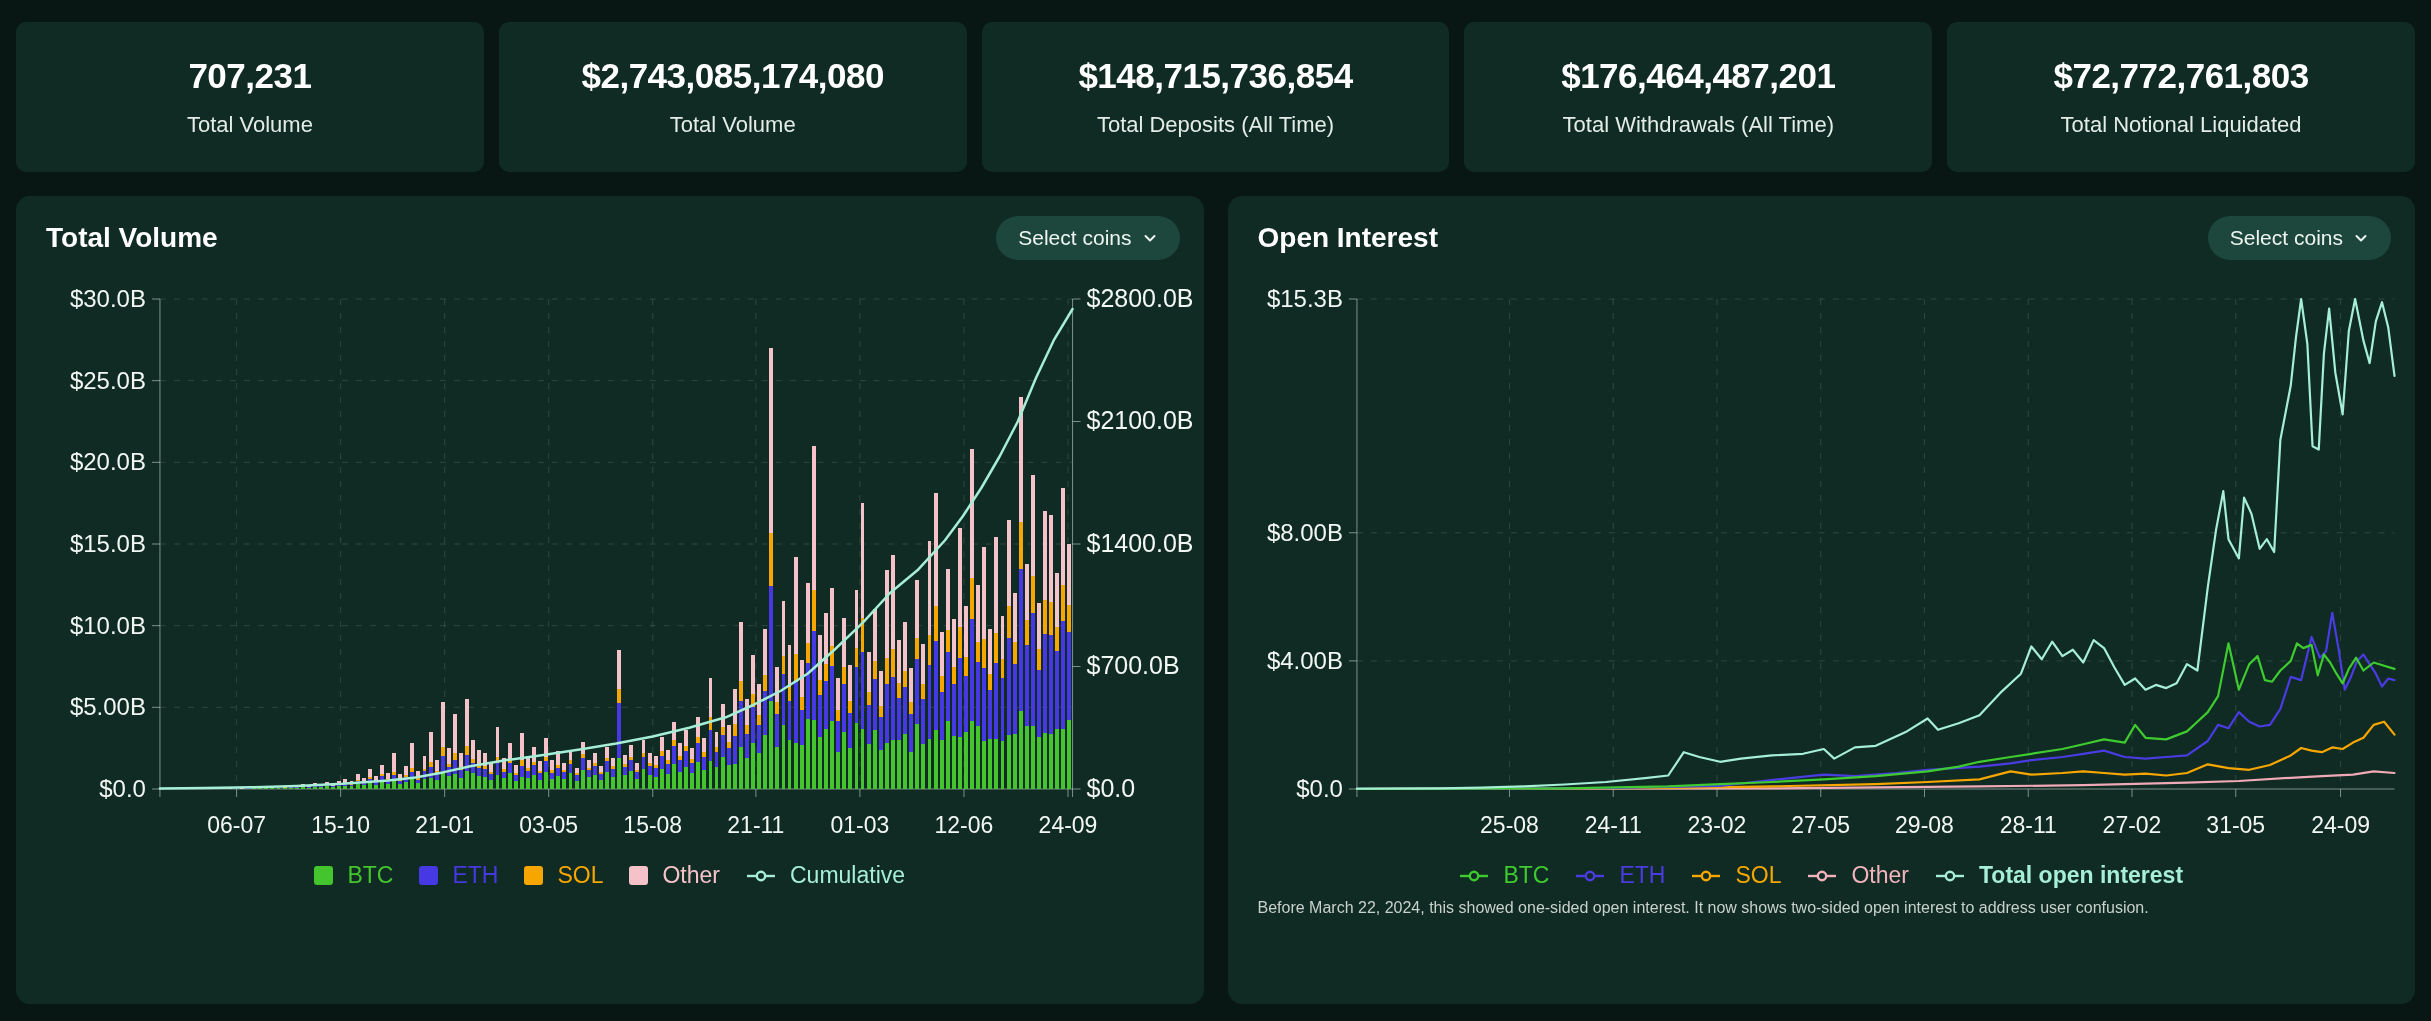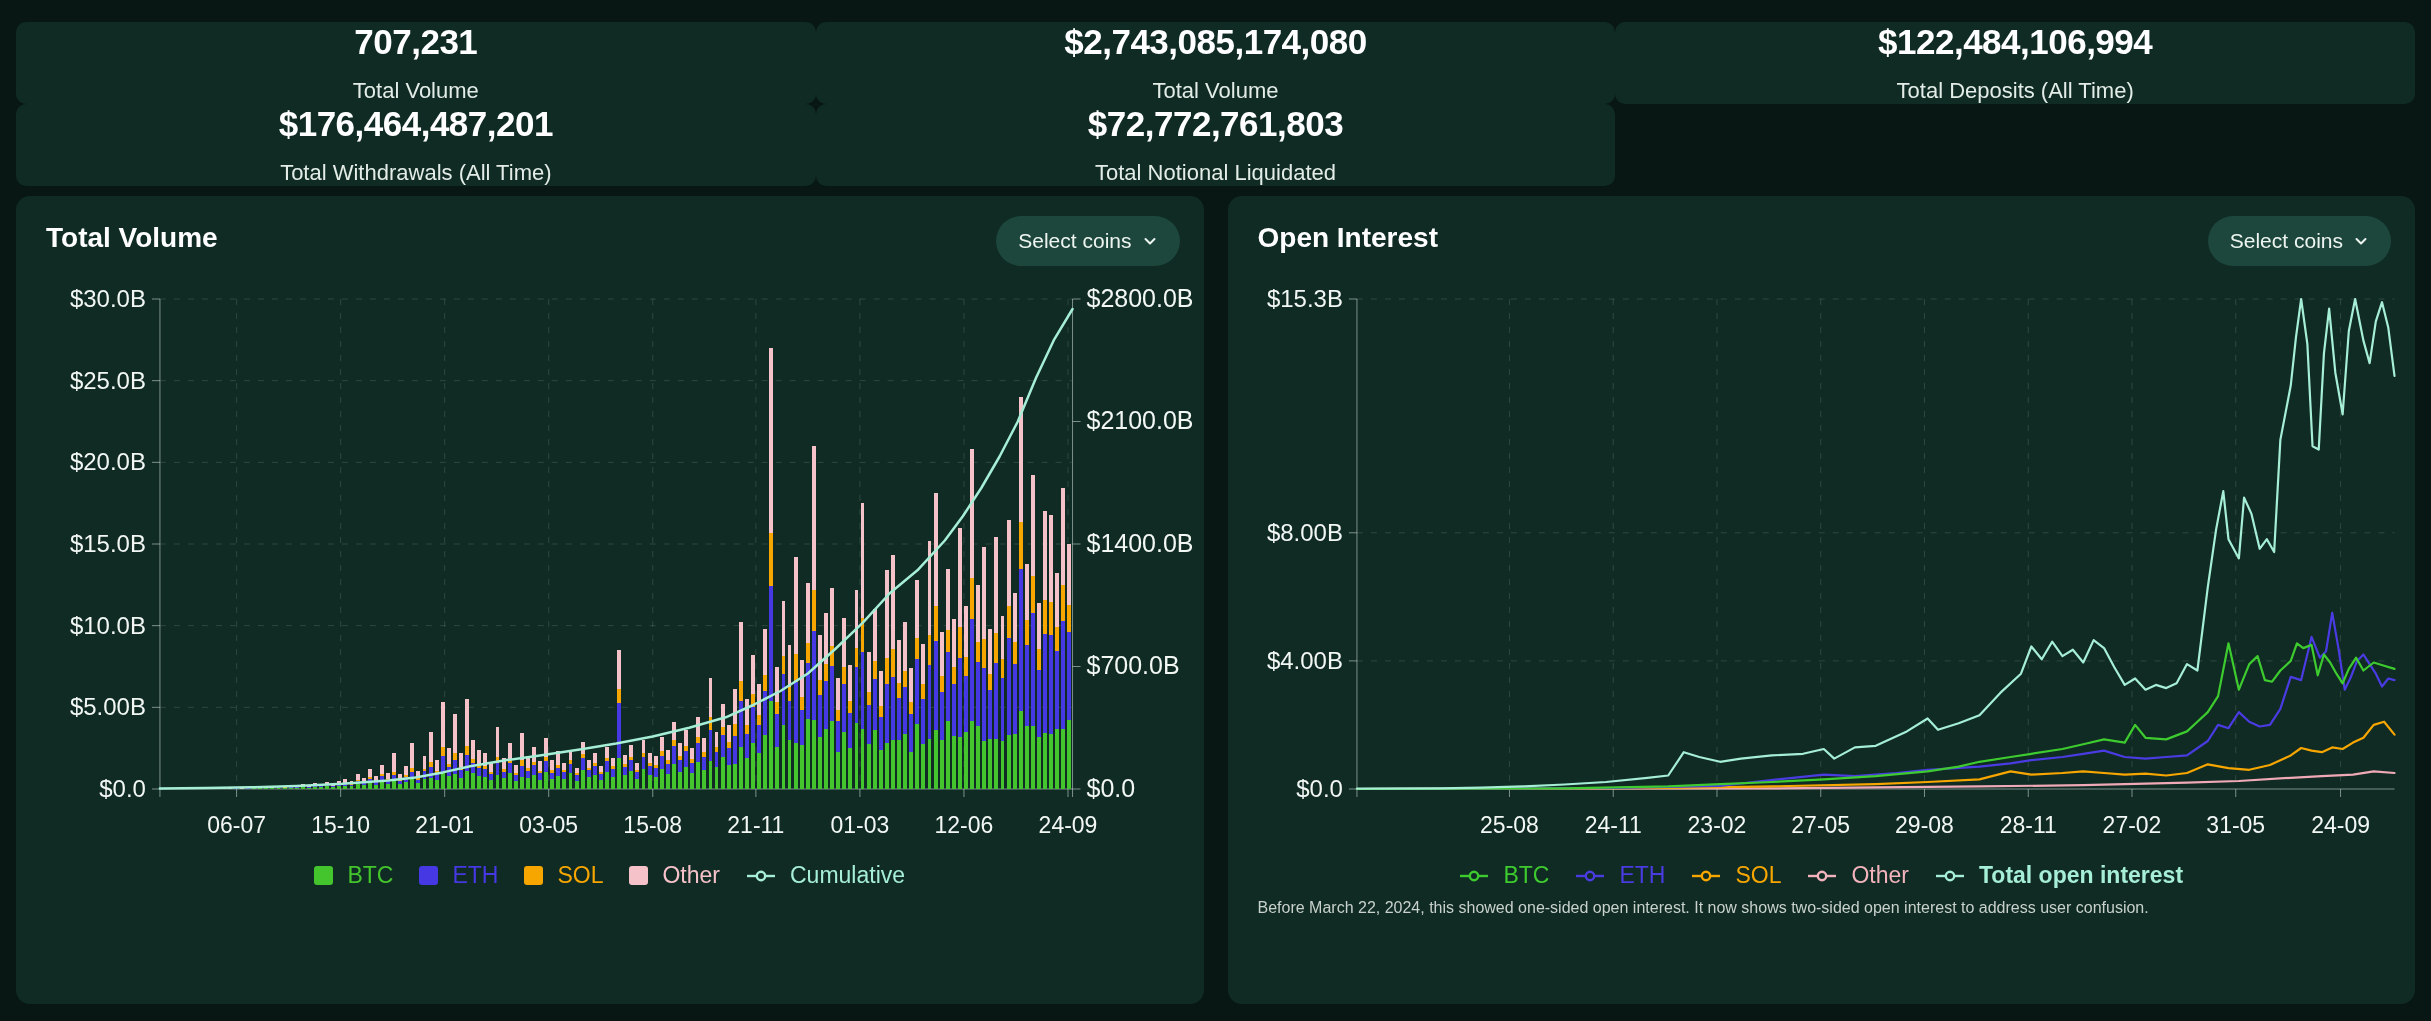--- a/index.html
+++ b/index.html
@@ -5,32 +5,32 @@
   :root{
     --bg:#081713; --card:#0f2b23; --pill:#1d473c;
     --txt:#ffffff; --muted:#e3ece7; --note:#c9d1cc;
   }
   *{box-sizing:border-box;margin:0;padding:0}
   html,body{background:var(--bg);}
   body{
     width:2431px;height:1021px;overflow:hidden;position:relative;
     font-family:"Liberation Sans","DejaVu Sans",sans-serif;color:var(--txt);
   }
-  .stats-row{display:grid;grid-template-columns:repeat(3,1fr);gap:0;margin:22px 16px 24px;height:150px;}
+  .stats-row{display:grid;grid-template-columns:repeat(5,1fr);gap:15px;margin:22px 16px 24px;height:150px;}
   .stat-card{
     background:var(--card);border-radius:10px;display:flex;flex-direction:column;
     align-items:center;justify-content:center;gap:16px;
   }
   .stat-value{font-size:35px;font-weight:700;letter-spacing:-0.5px;}
   .stat-label{font-size:22px;color:var(--muted);}
   .panels{display:grid;grid-template-columns:1fr 1fr;gap:24px;margin:0 16px;height:808px;}
   .panel{position:relative;background:var(--card);border-radius:14px;overflow:hidden;}
   .panel-title{position:absolute;left:30px;top:26px;font-size:28px;font-weight:700;z-index:2;}
   .select-pill{
-    position:absolute;right:24px;top:20px;height:50px;z-index:2;
+    position:absolute;right:24px;top:20px;height:44px;z-index:2;
     display:flex;align-items:center;gap:10px;padding:0 22px;
     background:var(--pill);border:none;border-radius:25px;cursor:pointer;
     color:#eef5f1;font-size:21px;font-family:inherit;
   }
   .chart{position:absolute;left:0;top:0;width:100%;height:100%;}
   .chart text{font-family:"Liberation Sans","DejaVu Sans",sans-serif;}
   .legend{
     position:absolute;left:0;right:0;top:666px;display:flex;align-items:center;
     justify-content:center;gap:26px;font-size:23px;z-index:2;
   }
@@ -48,21 +48,21 @@
 <div class="stats-row">
   <div class="stat-card">
     <div class="stat-value">707,231</div>
     <div class="stat-label">Total Volume</div>
   </div>
   <div class="stat-card">
     <div class="stat-value">$2,743,085,174,080</div>
     <div class="stat-label">Total Volume</div>
   </div>
   <div class="stat-card">
-    <div class="stat-value">$122,484,106,994</div>
+    <div class="stat-value">$148,715,736,854</div>
     <div class="stat-label">Total Deposits (All Time)</div>
   </div>
   <div class="stat-card">
     <div class="stat-value">$176,464,487,201</div>
     <div class="stat-label">Total Withdrawals (All Time)</div>
   </div>
   <div class="stat-card">
     <div class="stat-value">$72,772,761,803</div>
     <div class="stat-label">Total Notional Liquidated</div>
   </div>

